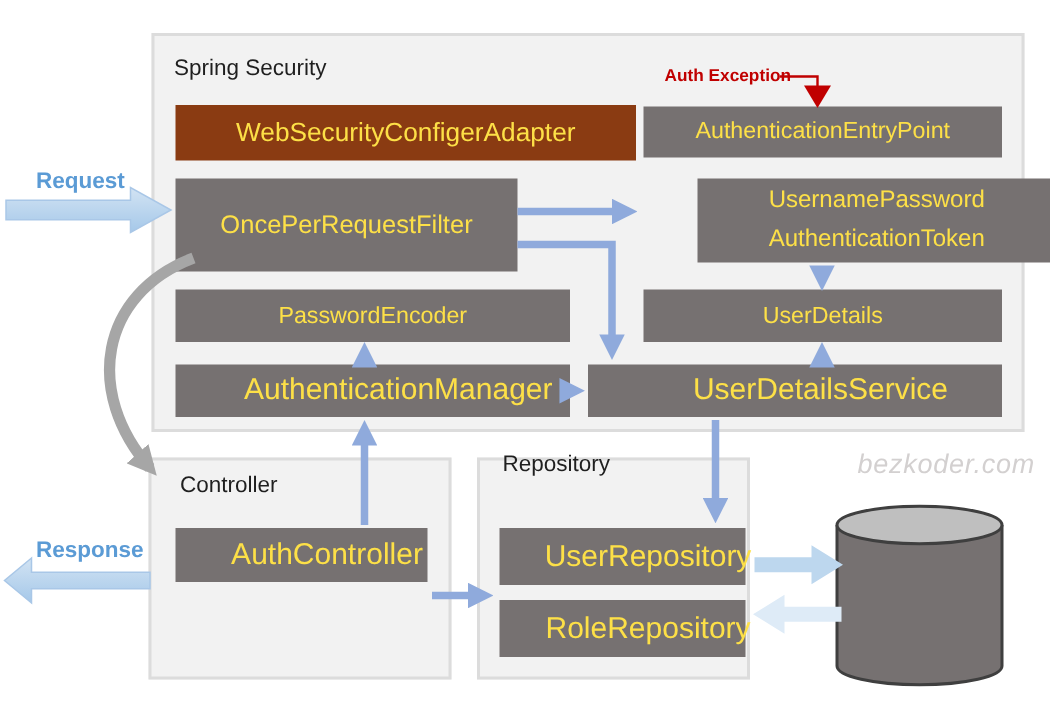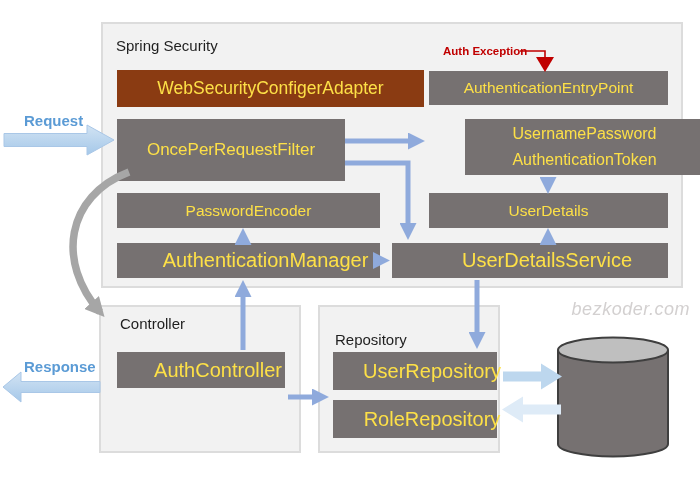--- a/index.html
+++ b/index.html
@@ -27,21 +27,21 @@
 
 <div class="stage">
 
   <div class="grp" style="left:101px;top:22px;width:582px;height:266px;"></div>
   <div class="grp-title" style="left:116px;top:37px;">Spring Security</div>
 
   <div class="grp" style="left:99px;top:305px;width:202px;height:148px;"></div>
   <div class="grp-title" style="left:120px;top:315px;">Controller</div>
 
   <div class="grp" style="left:318px;top:305px;width:182px;height:148px;"></div>
-  <div class="grp-title" style="left:335px;top:331px;">Repository</div>
+  <div class="grp-title" style="left:335px;top:301px;">Repository</div>
 
   <div class="watermark">bezkoder.com</div>
 
   <div class="node brown" style="left:117px;top:70px;width:307px;height:37px;">WebSecurityConfigerAdapter</div>
   <div class="node" style="left:429px;top:71px;width:239px;height:34px;text-align:center;">AuthenticationEntryPoint</div>
   <div class="node lg" style="left:117px;top:119px;width:228px;height:62px;">OncePerRequestFilter</div>
   <div class="node token" style="left:429px;top:119px;width:239px;height:56px;margin-left:36px;">UsernamePassword
 AuthenticationToken</div>
   <div class="node" style="left:117px;top:193px;width:263px;height:35px;">PasswordEncoder</div>
   <div class="node" style="left:429px;top:193px;width:239px;height:35px;">UserDetails</div>

